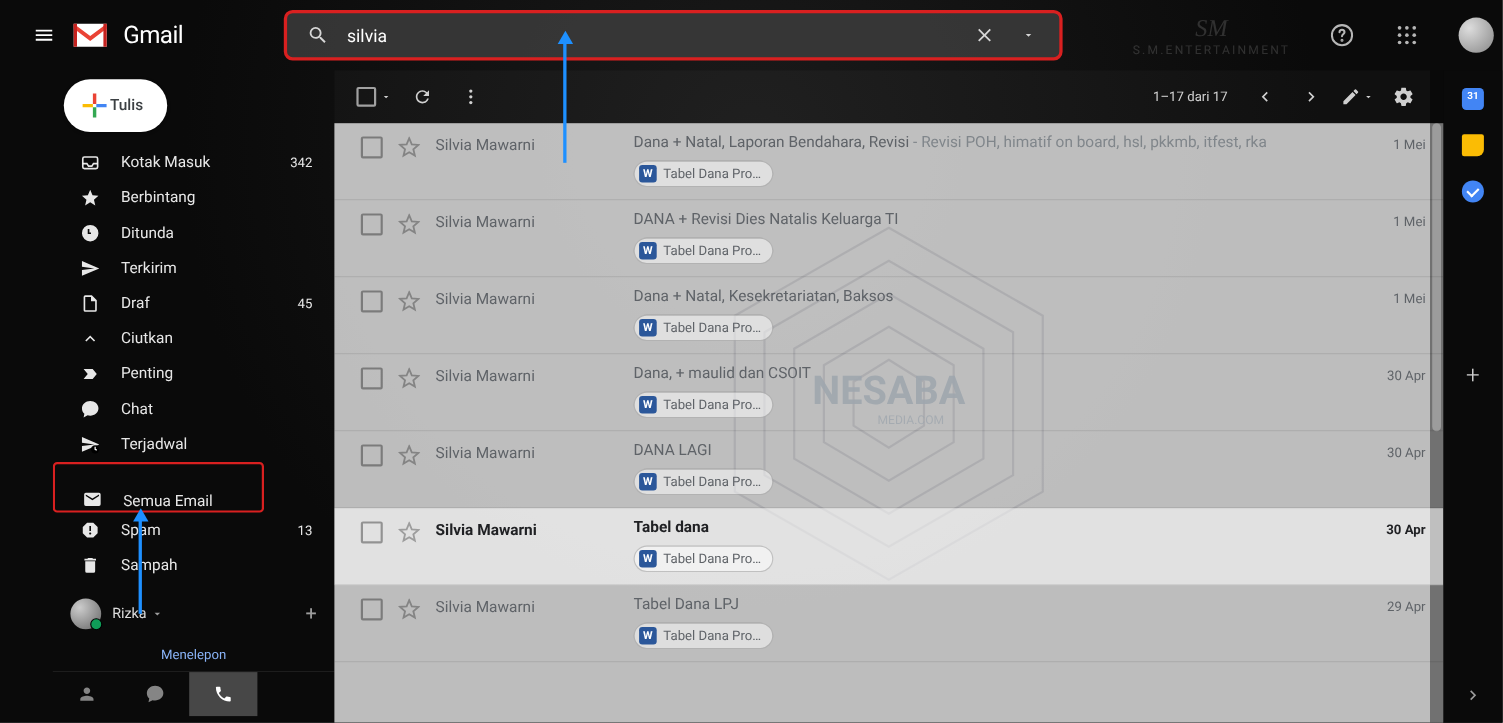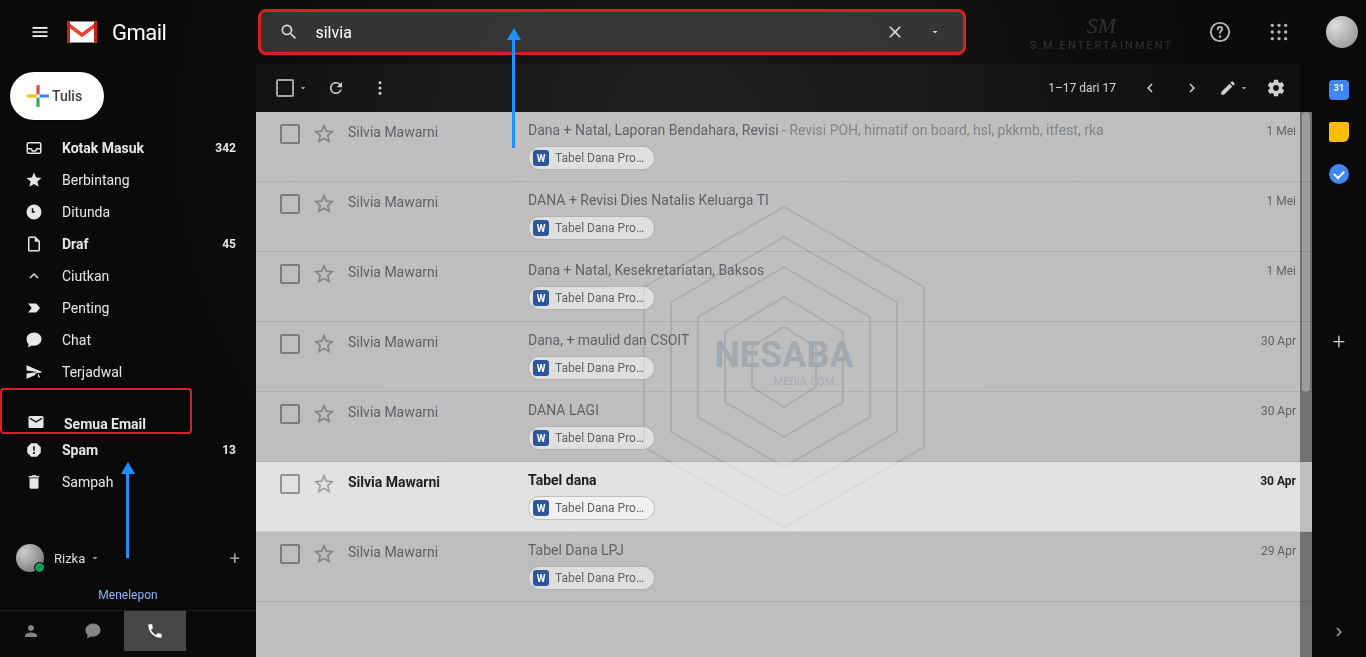--- a/index.html
+++ b/index.html
@@ -21,33 +21,33 @@
 .search-input { flex: 1; background: transparent; border: none; outline: none; color: #fff; font-size: 16px; padding: 0 6px; }
 .clear-btn, .dropdown-btn { width: 40px; height: 40px; display: flex; align-items: center; justify-content: center; color: rgba(255,255,255,0.8); cursor: pointer; }
 
 .header-right { margin-left: auto; display: flex; align-items: center; gap: 19px; }
 .sm-watermark { color: rgba(255,255,255,0.15); font-size: 11px; letter-spacing: 2px; margin-right: 8px; text-align: center; }
 .sm-watermark .big { font-size: 22px; font-style: italic; font-family: cursive; letter-spacing: 0; }
 .header-icon { width: 40px; height: 40px; display: flex; align-items: center; justify-content: center; color: rgba(255,255,255,0.7); cursor: pointer; border-radius: 50%; }
 .avatar { width: 32px; height: 32px; border-radius: 50%; background: radial-gradient(circle at 30% 30%, #ddd, #888); margin-left: 8px; cursor: pointer; }
 
 
-.body-wrap { display: flex; height: calc(657px - 64px); position: relative; z-index: 5; }
+.body-wrap { display: flex; height: calc(657px - 64px); position: relative; z-index: 5; margin-left: 48px; }
 
 
 .sidebar { width: 256px; flex-shrink: 0; display: flex; flex-direction: column; color: #fff; }
 .compose-btn { background: #fff; color: #3c4043; border-radius: 24px; height: 48px; display: inline-flex; align-items: center; padding: 0 22px 0 14px; margin: 8px 0 12px 10px; box-shadow: 0 1px 3px rgba(0,0,0,0.4); font-size: 14px; font-weight: 500; cursor: pointer; width: fit-content; }
 .plus-svg { width: 28px; height: 28px; }
 
 .nav-list { flex: 1; overflow-y: auto; }
 .nav-item { display: flex; align-items: center; height: 32px; padding: 0 12px 0 24px; font-size: 14px; cursor: pointer; border-radius: 0 16px 16px 0; margin-right: 8px; color: rgba(255,255,255,0.9); }
 .nav-item .icon { width: 20px; height: 20px; margin-right: 18px; display: flex; align-items: center; justify-content: center; flex-shrink: 0; }
 .nav-item .label { flex: 1; }
 .nav-item .count { font-size: 12px; font-weight: 700; }
-.nav-item.bold .label, .nav-item.bold .count { font-weight: 700; }
+.nav-item.bold .label, .nav-item.bold .count { font-weight: 400; }
 .nav-item.highlighted { border: 2px solid #d92020; border-radius: 4px; margin-right: 64px; height: 46px; align-items: flex-end; }
 
 .sidebar-footer { padding: 6px 0; }
 .hangouts-user { display: flex; align-items: center; padding: 8px 16px; color: rgba(255,255,255,0.85); font-size: 13px; cursor: pointer; }
 .hangouts-avatar { width: 28px; height: 28px; border-radius: 50%; background: radial-gradient(circle at 30% 30%, #ccc, #666); margin-right: 10px; position: relative; }
 .hangouts-avatar::after { content: ''; position: absolute; bottom: -1px; right: -1px; width: 9px; height: 9px; background: #0f9d58; border-radius: 50%; border: 1px solid #000; }
 .hangouts-plus { margin-left: auto; color: rgba(255,255,255,0.6); font-size: 18px; cursor: pointer; }
 .menelepon { text-align: center; color: #8ab4f8; font-size: 12px; padding: 8px 0; cursor: pointer; }
 .bottom-tabs { display: flex; border-top: 1px solid rgba(255,255,255,0.08); }
 .bottom-tab { flex: 1; height: 40px; max-width: 62px; display: flex; align-items: center; justify-content: center; cursor: pointer; color: rgba(255,255,255,0.5); }
@@ -206,20 +206,29 @@
         </div>
         <div class="nav-item">
           <span class="icon">
             <svg width="18" height="18" viewBox="0 0 24 24" fill="currentColor">
               <path d="M12 2a10 10 0 100 20 10 10 0 000-20zm1 11h-4V7h2v4h2v2z"></path>
             </svg>
           </span>
           <span class="label">Ditunda</span>
           <span class="count"></span>
         </div>
+        <div class="nav-item">
+          <span class="icon">
+            <svg width="18" height="18" viewBox="0 0 24 24" fill="currentColor">
+              <path d="M2.01 21L23 12 2.01 3 2 10l15 2-15 2z"></path>
+            </svg>
+          </span>
+          <span class="label">Terkirim</span>
+          <span class="count"></span>
+        </div>
         <div class="nav-item bold">
           <span class="icon">
             <svg width="18" height="18" viewBox="0 0 24 24" fill="currentColor">
               <path d="M14 2H6a2 2 0 00-2 2v16a2 2 0 002 2h12a2 2 0 002-2V8l-6-6zM6 20V4h7v5h5v11H6z"></path>
             </svg>
           </span>
           <span class="label">Draf</span>
           <span class="count">45</span>
         </div>
         <div class="nav-item">

